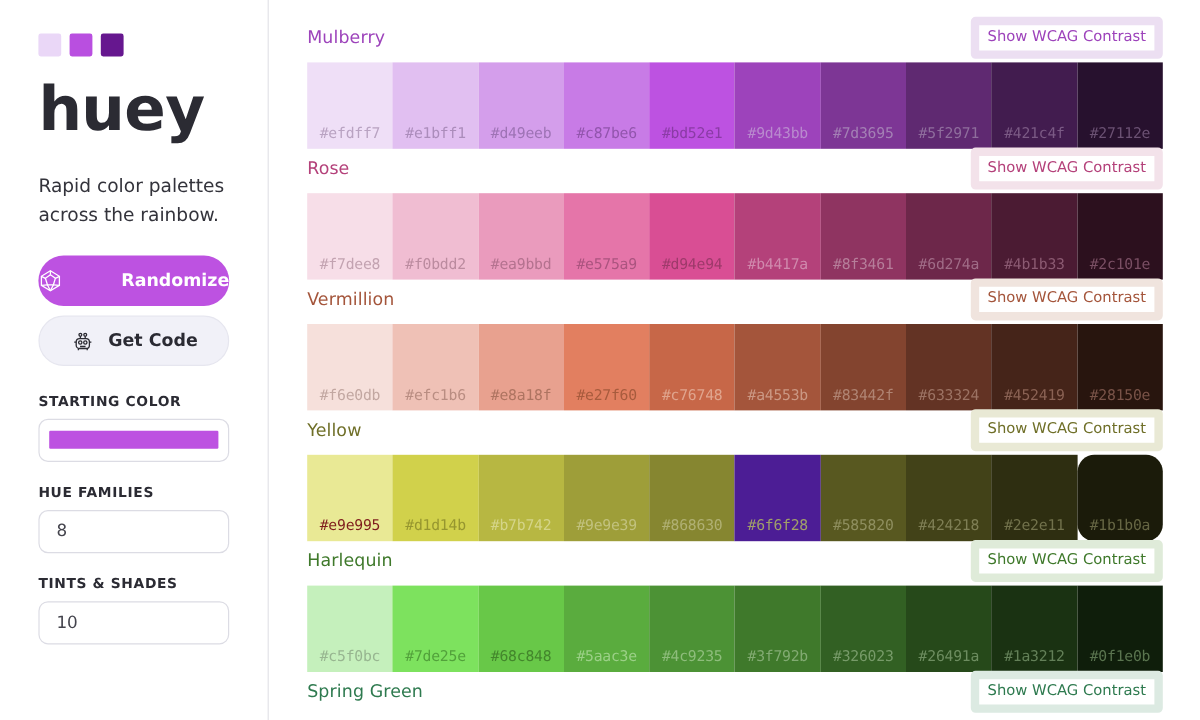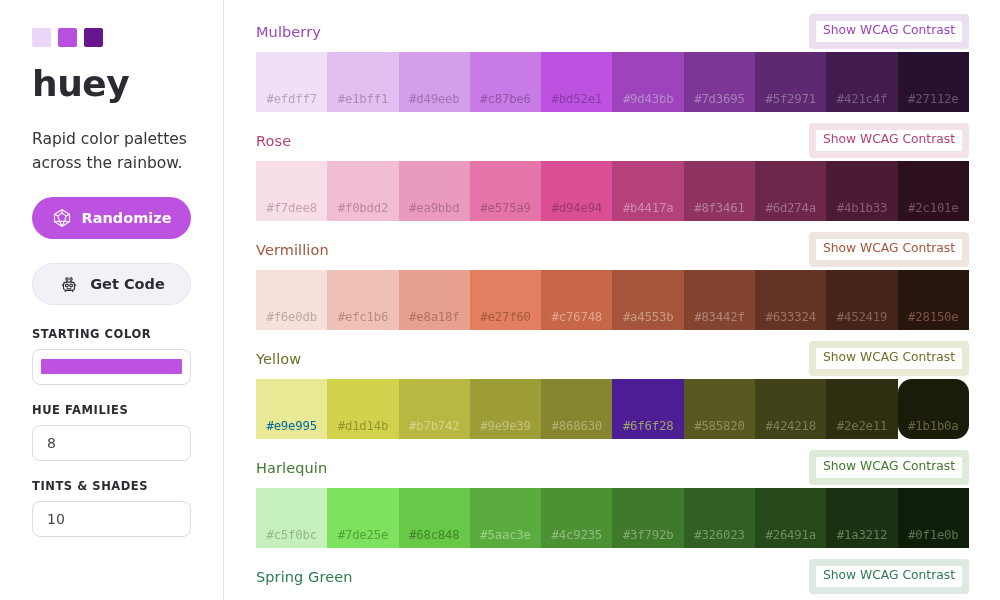--- a/index.html
+++ b/index.html
@@ -18,21 +18,21 @@
     width: 224px; min-width: 224px; height: 600px;
     border-right: 1px solid #e3e3e8;
     padding: 28px 0 0 32px;
     background: #fff;
     position: relative;
   }
   .logo-swatches { display: flex; gap: 7px; margin-bottom: 18px; }
   .logo-sw { width: 19px; height: 19px; border-radius: 2px; }
 
   .wordmark {
-    font-size: 36px;
+    font-size: 51px;
     line-height: 1.05;
     font-weight: 700;
     color: #2b2b33;
     letter-spacing: -0.5px;
     margin-bottom: 24px;
   }
 
   .tagline {
     font-size: 15.5px;
     line-height: 1.55;
@@ -48,21 +48,22 @@
     display: flex; align-items: center; justify-content: center;
     gap: 10px;
     font-size: 14.5px;
     font-weight: 700;
     cursor: pointer;
     font-family: inherit;
   }
   .btn-randomize {
     background: #bd52e1;
     color: #ffffff;
-    margin-bottom: 24px;
+    margin-bottom: 8px;
+    justify-content: space-between;
   }
   .btn-getcode {
     background: #f1f1f8;
     color: #2b2b33;
     border: 1px solid #e6e6ef;
     margin-bottom: 22px;
   }
   .btn svg { display: block; }
 
   .field-label {
@@ -118,21 +119,21 @@
     border-radius: 4px;
     padding: 2px 7px 3px 7px;
     cursor: pointer;
     font-family: inherit;
     line-height: 1.25;
     white-space: nowrap;
   }
   .swatches { display: flex; width: 713px; height: 60px; }
   .swatch {
     flex: 1;
-    height: 60px;
+    height: 72px;
     display: flex;
     align-items: flex-end;
     justify-content: center;
     padding-bottom: 6px;
     font-size: 12.3px;
     font-family: "DejaVu Sans Mono", "Liberation Mono", monospace;
     letter-spacing: -0.2px;
     cursor: pointer;
   }
 </style>
@@ -260,21 +261,21 @@
           <div class="swatch" style="background: rgb(69, 36, 25); color: rgb(138, 98, 84);">#452419</div>
           <div class="swatch" style="background: rgb(40, 21, 14); color: rgb(121, 83, 72);">#28150e</div>
         </div>
       </div>
       <div class="palette-row">
         <div class="row-head">
           <div class="row-title" style="color: rgb(111, 111, 40);">Yellow</div>
           <button class="wcag-btn" style="color: rgb(111, 111, 40); border-color: rgb(233, 233, 213);">Show WCAG Contrast</button>
         </div>
         <div class="swatches">
-          <div class="swatch" style="background: rgb(233, 233, 149); color: #0369a1;">#e9e995</div>
+          <div class="swatch" style="background: rgb(233, 233, 149); color: #7f1d1d;">#e9e995</div>
           <div class="swatch" style="background: rgb(209, 209, 75); color: rgb(150, 150, 47);">#d1d14b</div>
           <div class="swatch" style="background: rgb(183, 183, 66); color: rgb(213, 213, 137);">#b7b742</div>
           <div class="swatch" style="background: rgb(158, 158, 57); color: rgb(194, 194, 126);">#9e9e39</div>
           <div class="swatch" style="background: rgb(134, 134, 48); color: rgb(176, 176, 115);">#868630</div>
           <div class="swatch" style="background: #4c1d95; color: rgb(160, 160, 105);">#6f6f28</div>
           <div class="swatch" style="background: rgb(88, 88, 32); color: rgb(143, 143, 95);">#585820</div>
           <div class="swatch" style="background: rgb(66, 66, 24); color: rgb(127, 127, 85);">#424218</div>
           <div class="swatch" style="background: rgb(46, 46, 17); color: rgb(114, 114, 76);">#2e2e11</div>
           <div class="swatch" style="background: rgb(27, 27, 10); color: rgb(102, 102, 68); border-radius: 14px;">#1b1b0a</div>
         </div>

